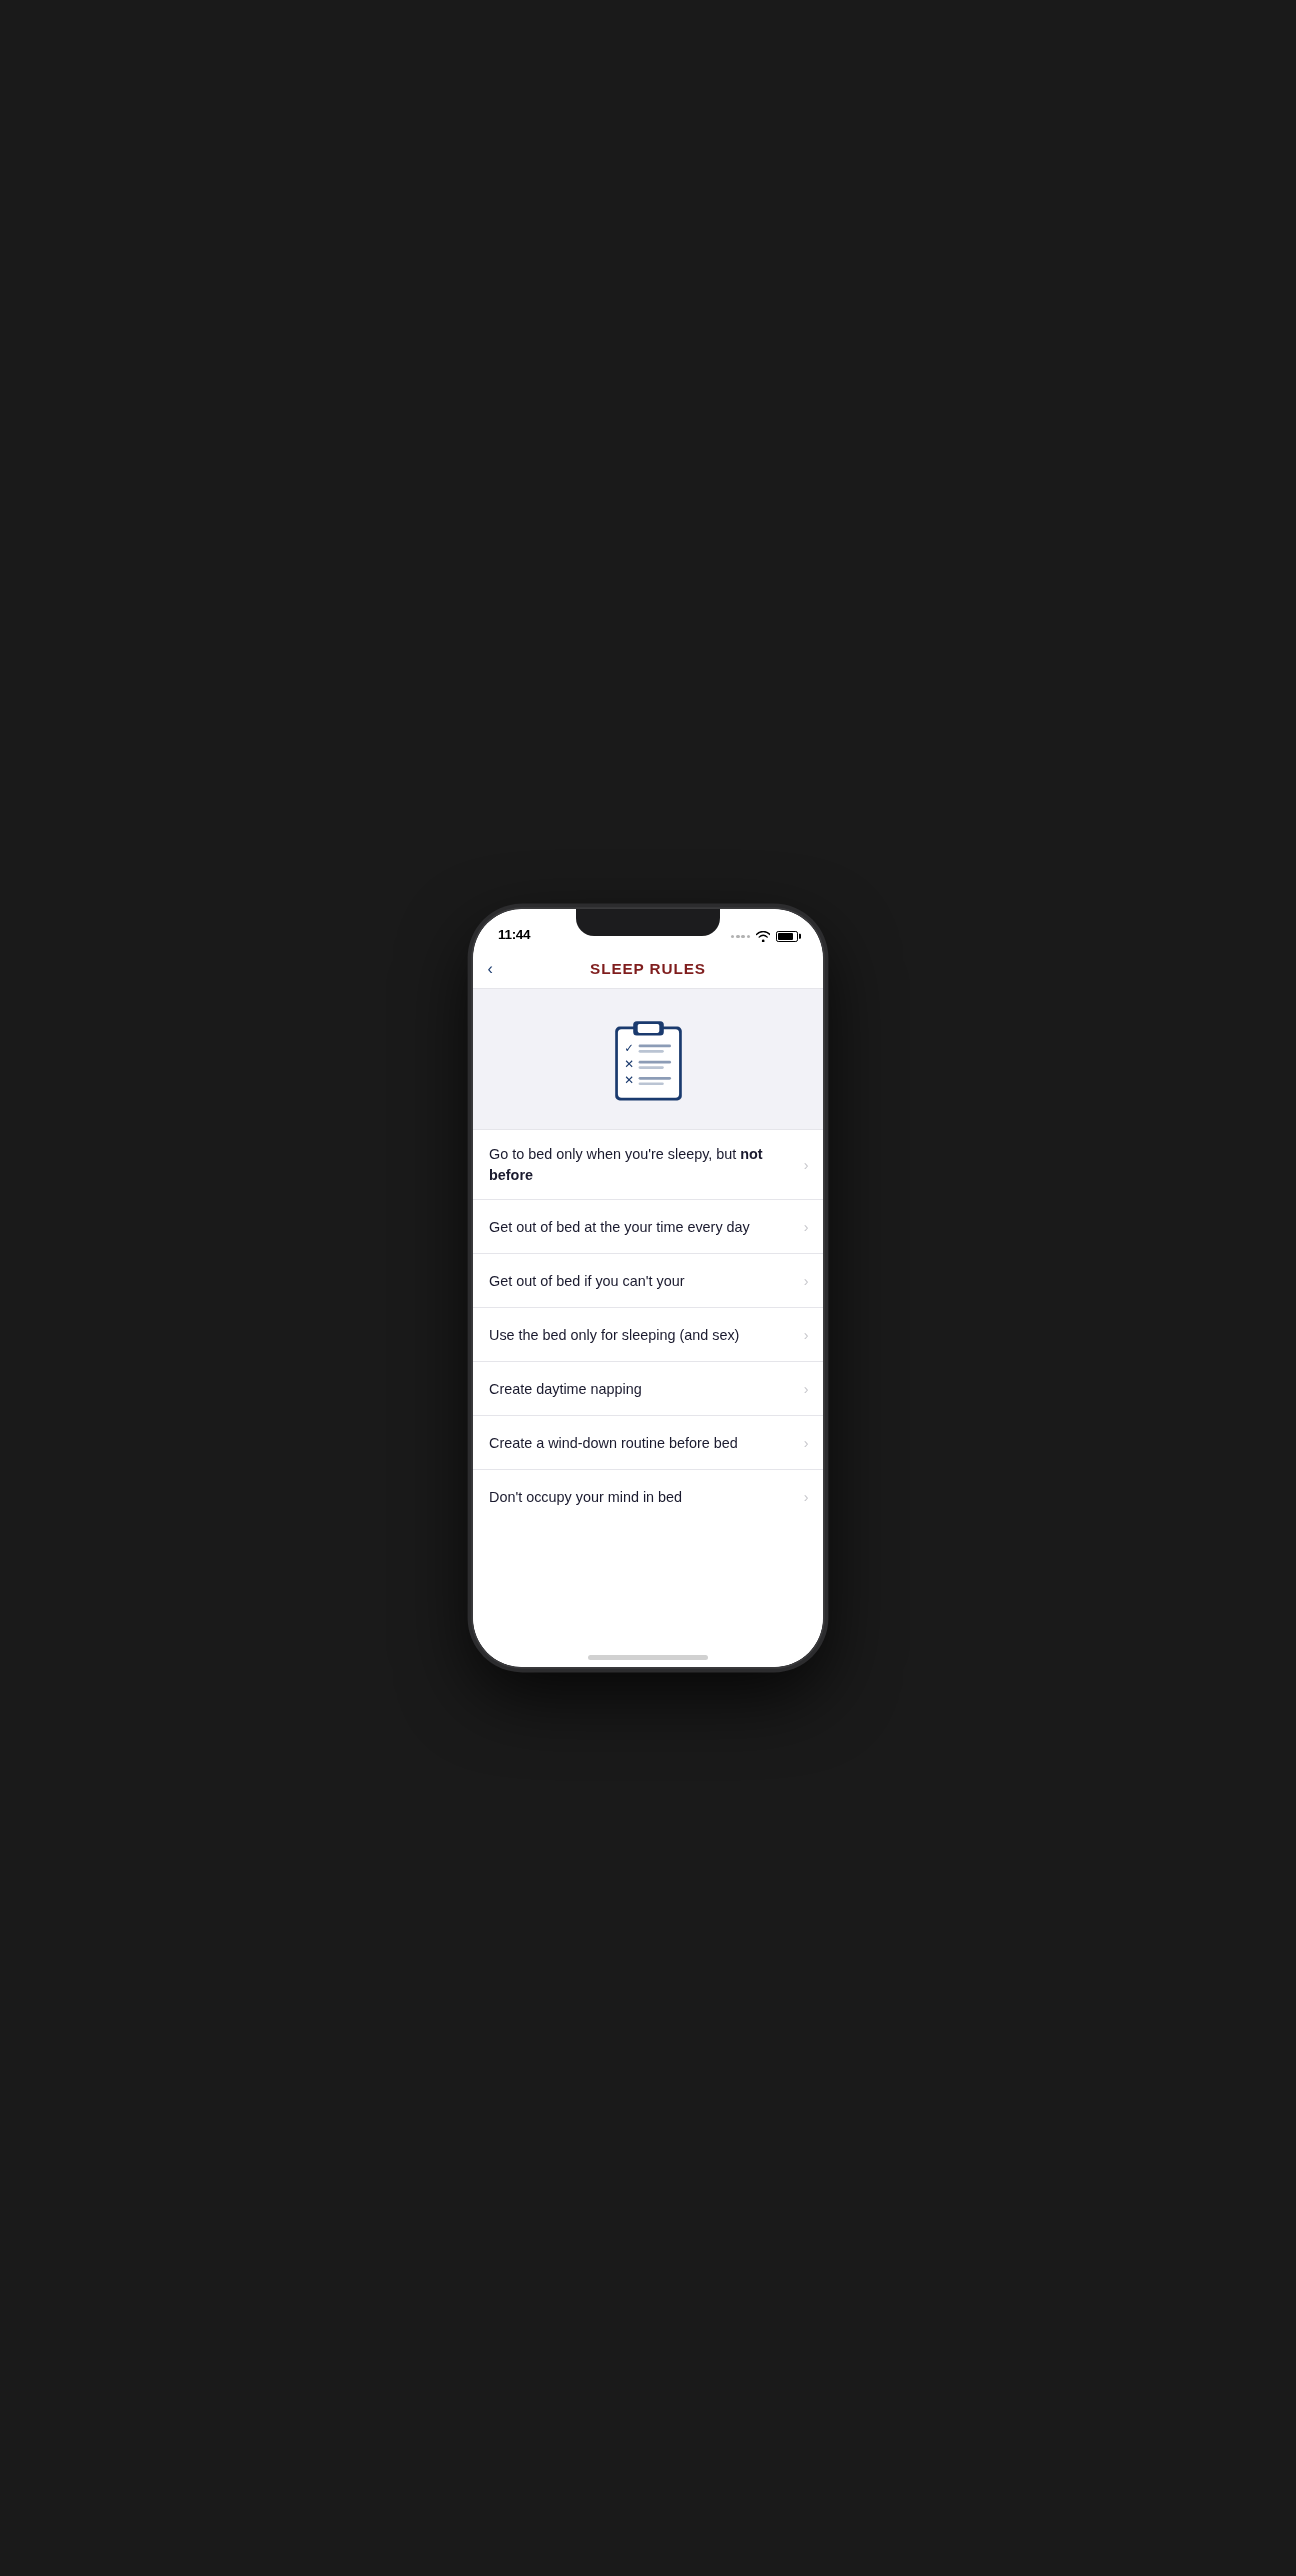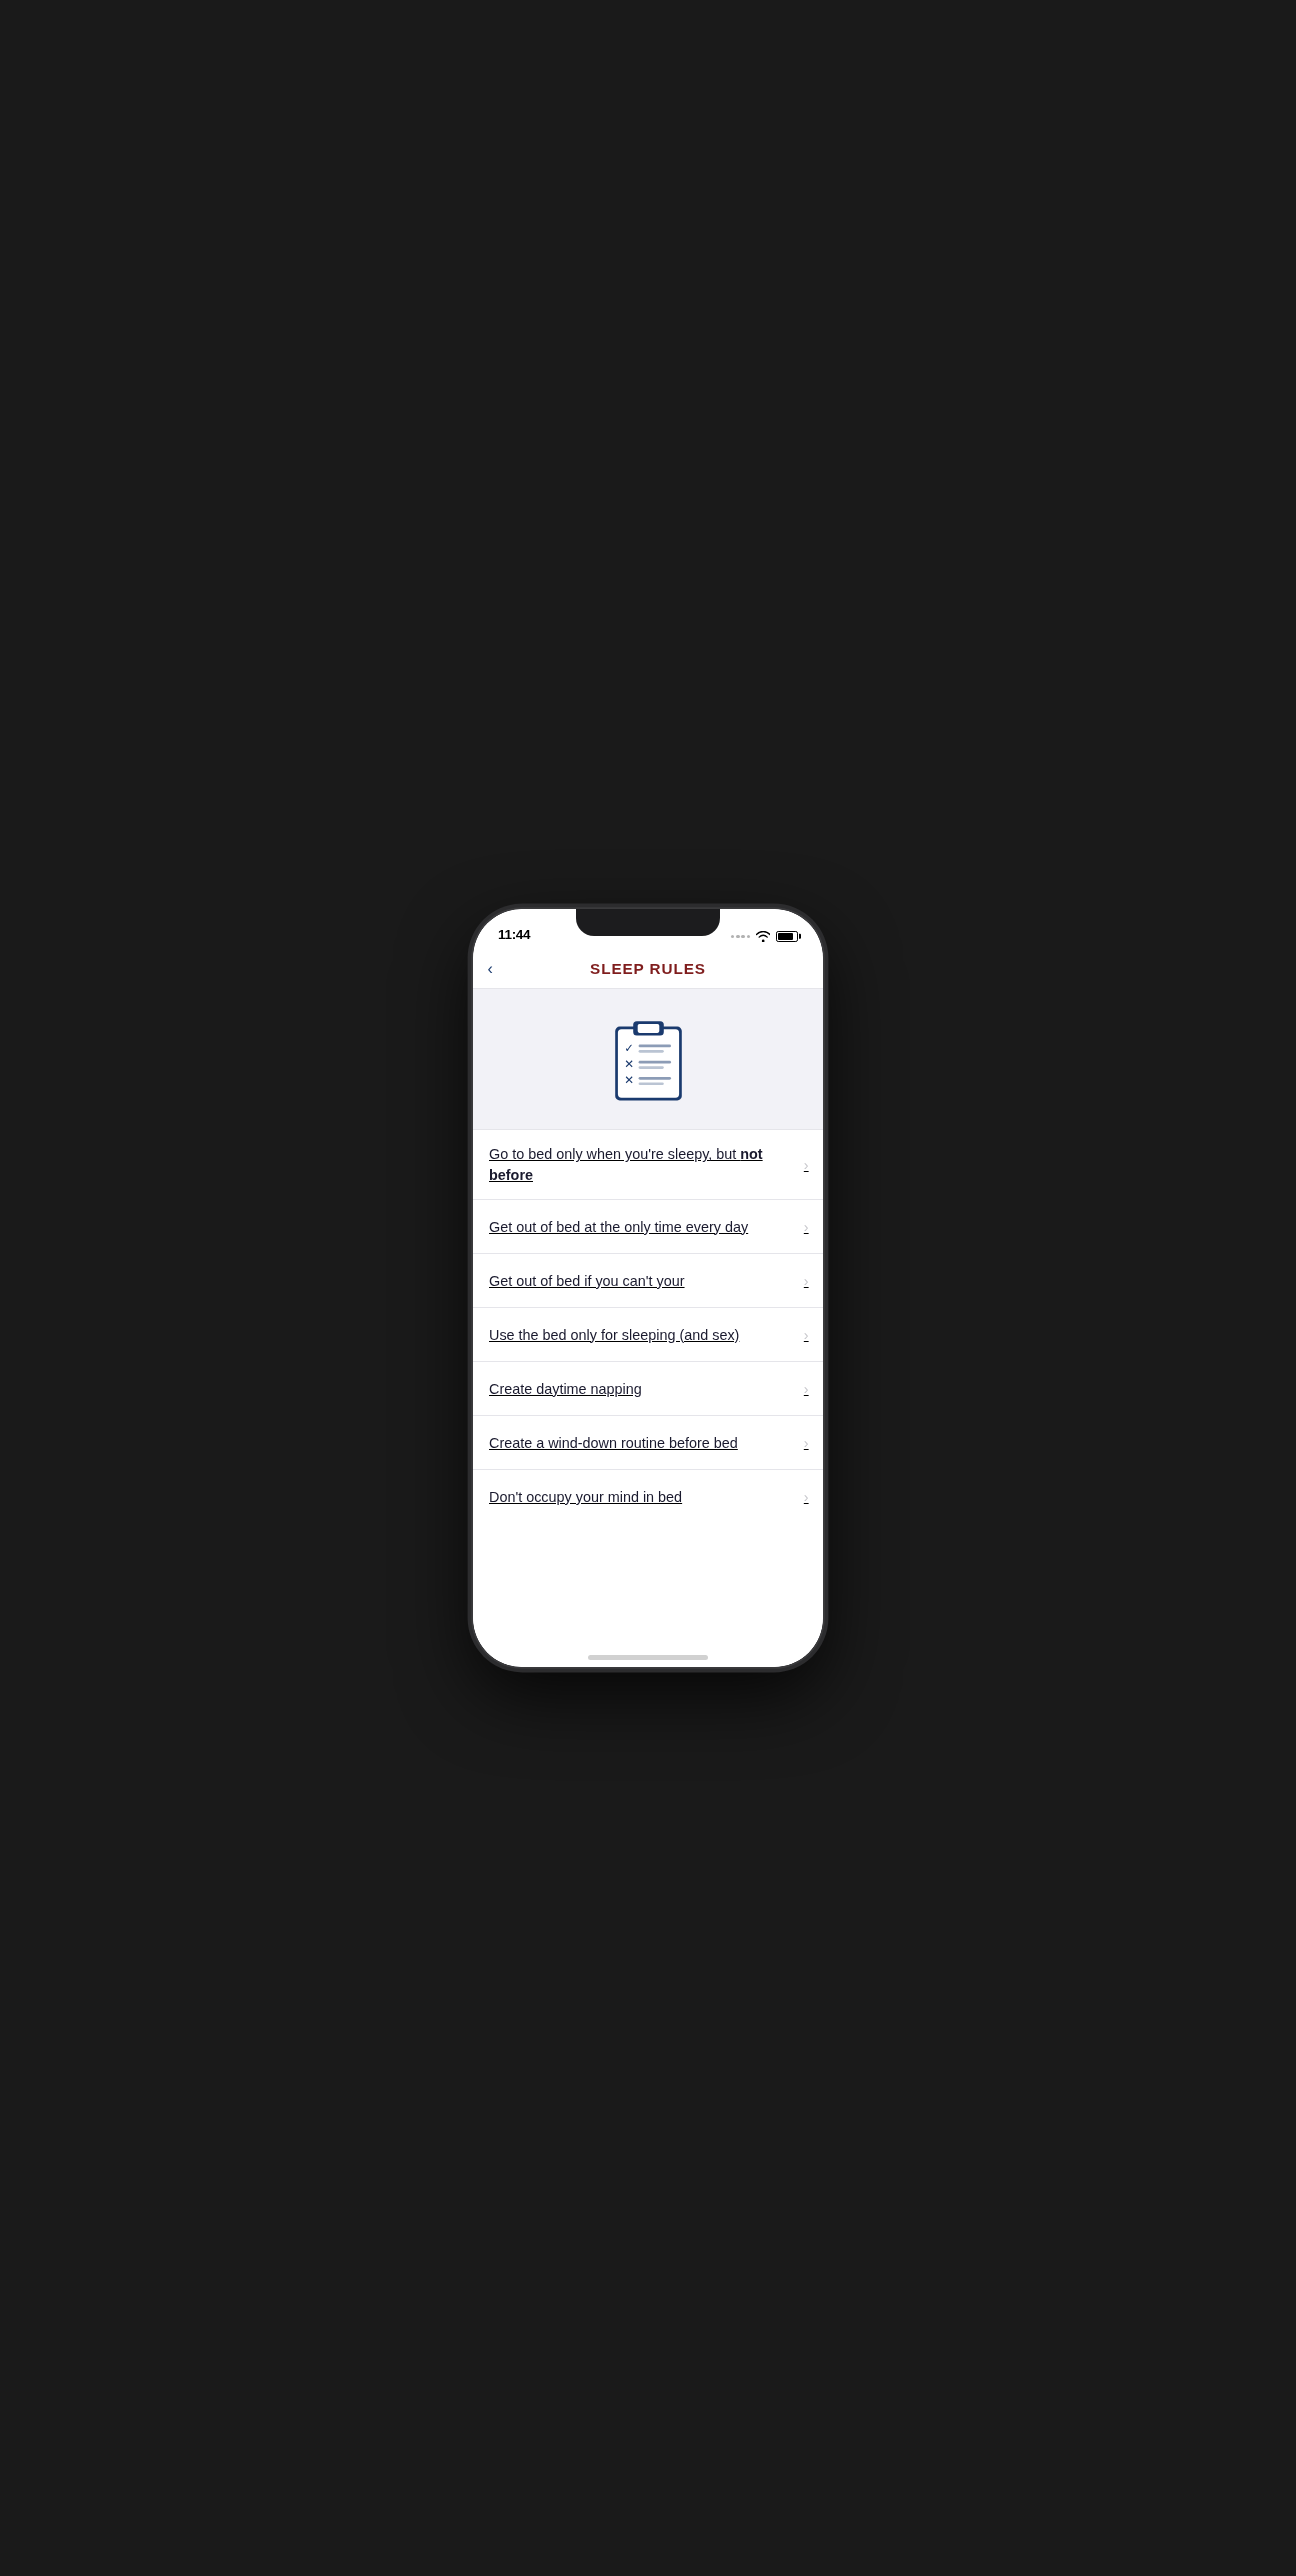--- a/index.html
+++ b/index.html
@@ -170,21 +170,20 @@
     .clipboard-icon {
       width: 81px;
       height: 90px;
     }
 
     
     .list-container {
       flex: 1;
       background: white;
       overflow-y: auto;
-      text-decoration: underline;
     }
 
     .list-item {
       display: flex;
       align-items: center;
       justify-content: space-between;
       padding: 14.4px 14.4px 14.4px 16px;
       border-bottom: 0.9px solid #e5e5ea;
       background: white;
       cursor: pointer;
@@ -287,21 +286,21 @@
     <div class="list-container">
 
       <div class="list-item">
         <span class="list-item-text">
           Go to bed only when you're sleepy, but <strong>not before</strong>
         </span>
         <span class="chevron">›</span>
       </div>
 
       <div class="list-item">
-        <span class="list-item-text">Get out of bed at the only time every day</span>
+        <span class="list-item-text">Get out of bed at the your time every day</span>
         <span class="chevron">›</span>
       </div>
 
       <div class="list-item">
         <span class="list-item-text">Get out of bed if you can't your</span>
         <span class="chevron">›</span>
       </div>
 
       <div class="list-item">
         <span class="list-item-text">Use the bed only for sleeping (and sex)</span>

